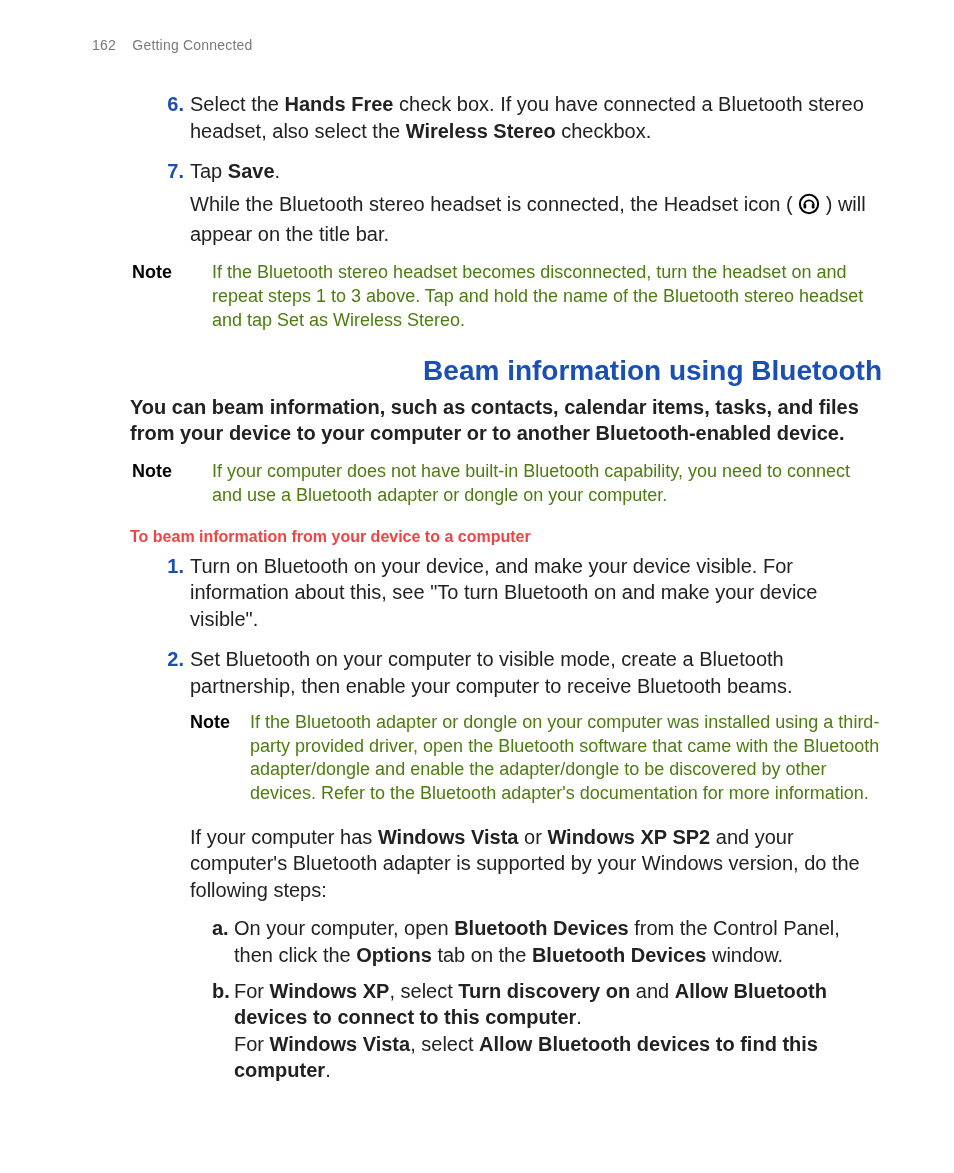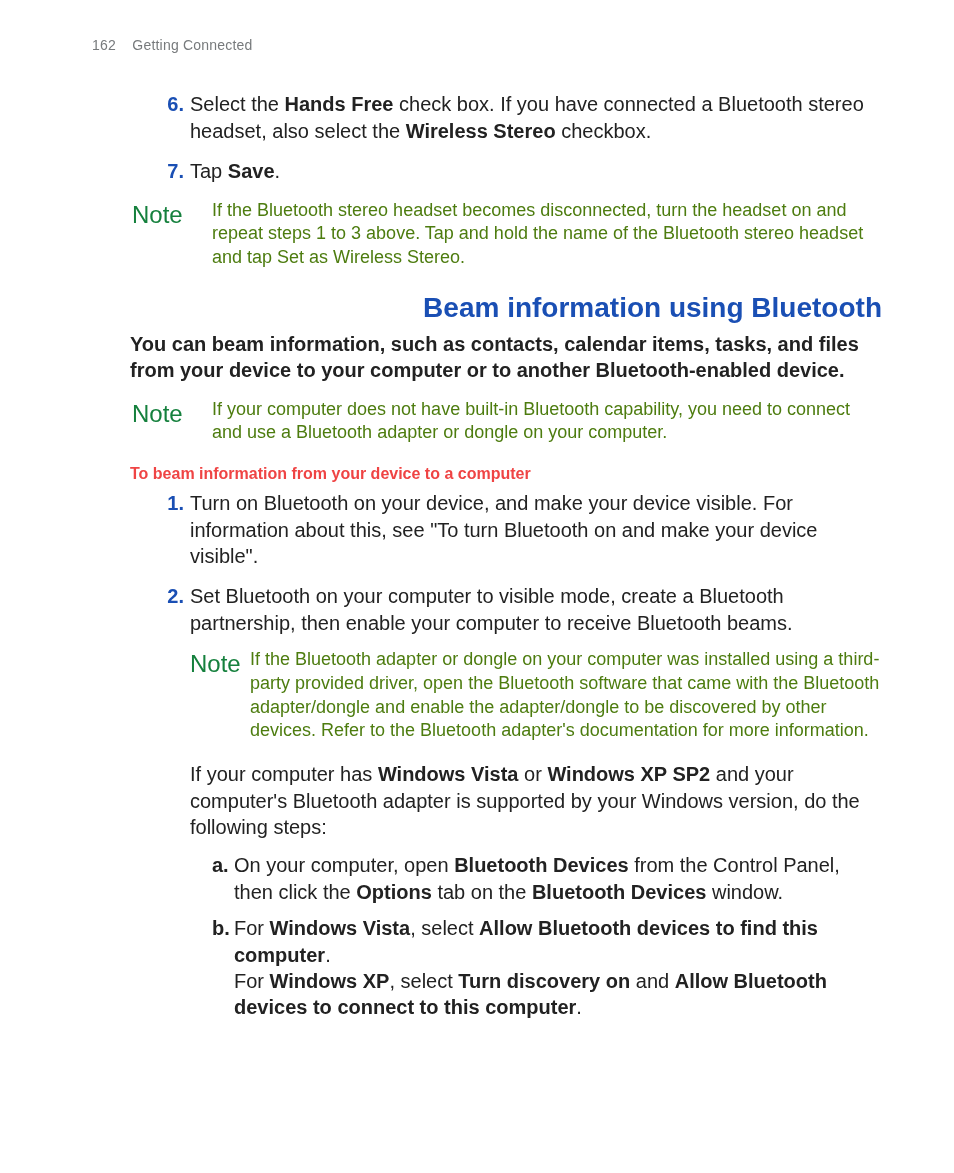--- a/index.html
+++ b/index.html
@@ -46,23 +46,23 @@
   }
   .sub-letter {
     font-weight: 700;
     min-width: 22px;
   }
   .note-row {
     display: flex;
     margin: 14px 0 18px 0;
   }
   .note-label {
-    color: #15803d;
-    font-weight: 400;
-    font-size: 24px;
+    color: #000000;
+    font-weight: 700;
+    font-size: 18px;
     min-width: 80px;
     padding-left: 0;
   }
   .note-body {
     color: #4d7c0f;
     font-size: 18px;
     flex: 1;
     line-height: 1.32;
   }
   .note-outer {
@@ -117,20 +117,28 @@
     <div class="ol-body">
       <span>Select the </span><span class="bold">Hands Free</span><span> check box. If you have connected a Bluetooth stereo headset, also select the </span><span class="bold">Wireless Stereo</span><span> checkbox.</span>
     </div>
   </div>
 
   <div class="ol-item">
     <div class="ol-num">7.</div>
     <div class="ol-body">
       <div>
         <span>Tap </span><span class="bold">Save</span><span>.</span>
+      </div>
+      <div class="continuation">
+        <span>While the Bluetooth stereo headset is connected, the Headset icon ( </span><span class="headset-icon"><svg width="22" height="22" viewBox="0 0 24 24">
+              <circle cx="12" cy="12" r="10" fill="none" stroke="#000" stroke-width="2.2"></circle>
+              <path d="M7 13 a5 5 0 0 1 10 0" fill="none" stroke="#000" stroke-width="2"></path>
+              <rect x="6" y="12" width="3" height="5" rx="1.2" fill="#000"></rect>
+              <rect x="15" y="12" width="3" height="5" rx="1.2" fill="#000"></rect>
+            </svg></span><span> ) will appear on the title bar.</span>
       </div>
     </div>
   </div>
 
 </div>
 
 <div class="note-row note-outer">
   <div class="note-label">Note</div>
   <div class="note-body">If the Bluetooth stereo headset becomes disconnected, turn the headset on and repeat steps 1 to 3 above. Tap and hold the name of the Bluetooth stereo headset and tap Set as Wireless Stereo.</div>
 </div>
@@ -172,24 +180,24 @@
           <div class="sub-letter">a.</div>
           <div>
             <span>On your computer, open </span><span class="bold">Bluetooth Devices</span><span> from the Control Panel, then click the </span><span class="bold">Options</span><span> tab on the </span><span class="bold">Bluetooth Devices</span><span> window.</span>
           </div>
         </div>
 
         <div class="sub-item">
           <div class="sub-letter">b.</div>
           <div>
             <div>
-              <span>For </span><span class="bold">Windows Vista</span><span>, select </span><span class="bold">Allow Bluetooth devices to find this computer</span><span>.</span>
+              <span>For </span><span class="bold">Windows XP</span><span>, select </span><span class="bold">Turn discovery on</span><span> and </span><span class="bold">Allow Bluetooth devices to connect to this computer</span><span>.</span>
             </div>
             <div>
-              <span>For </span><span class="bold">Windows XP</span><span>, select </span><span class="bold">Turn discovery on</span><span> and </span><span class="bold">Allow Bluetooth devices to connect to this computer</span><span>.</span>
+              <span>For </span><span class="bold">Windows Vista</span><span>, select </span><span class="bold">Allow Bluetooth devices to find this computer</span><span>.</span>
             </div>
           </div>
         </div>
 
       </div>
 
     </div>
   </div>
 
 </div>

